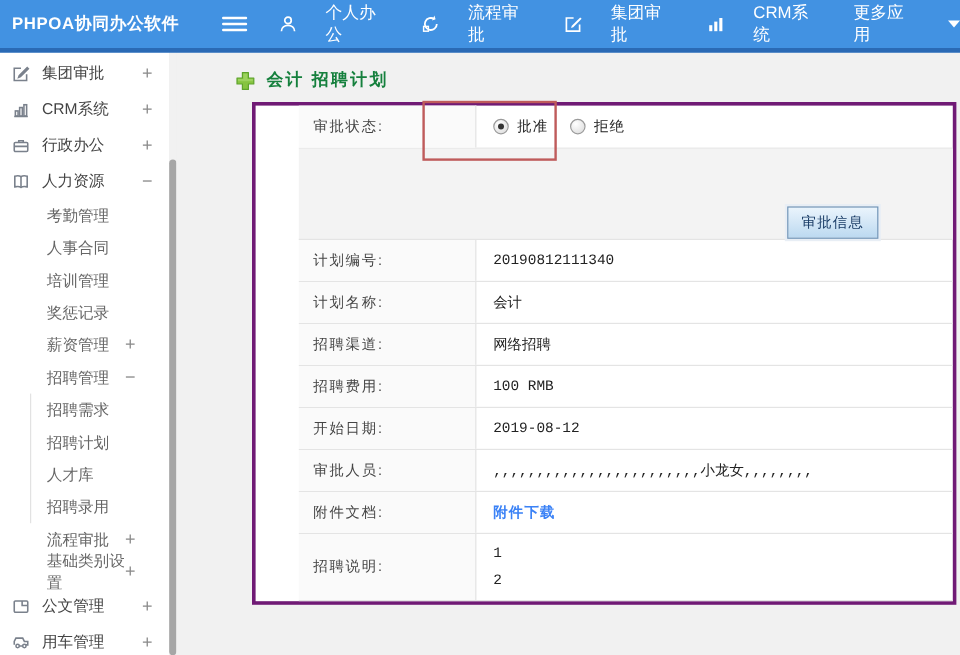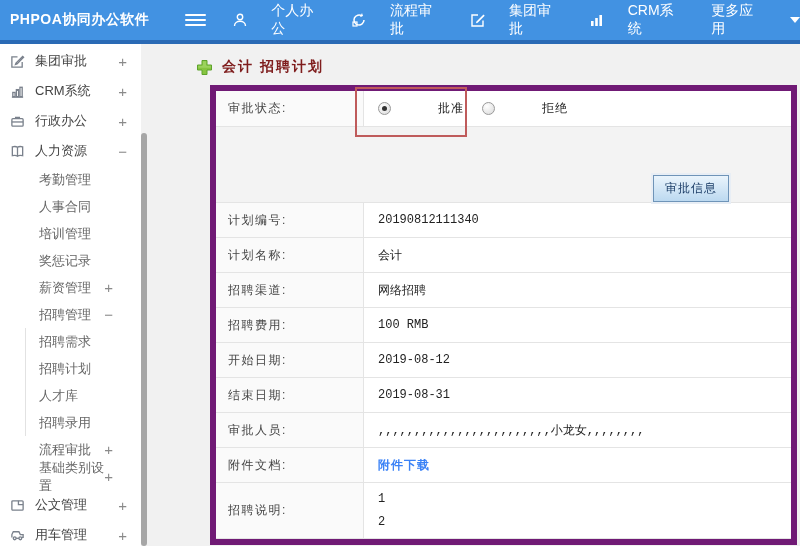--- a/index.html
+++ b/index.html
@@ -29,37 +29,37 @@
   .lvl0 .sb-ico { width:16px; height:16px; margin-right:9px; display:flex; align-items:center; }
   .lvl1 { height:27px; padding-left:39px; color:#666; }
   .sb-sub2-group { border-left:1px solid #e2e2e2; margin-left:25px; }
   .lvl2 { height:27px; padding-left:13px; color:#666; }
   .sb-toggle { margin-left:auto; padding-right:14px; color:#8a8a8a; font-size:15px; font-weight:400; }
   .lvl1 .sb-toggle { padding-right:28px; }
   .sb-ico svg { stroke:#7a818c; fill:none; stroke-width:1.4; }
 
   
   .page-title { display:flex; align-items:center; gap:9px; margin:14px 0 0 49px; }
-  .page-title-text { font-size:14px; font-weight:bold; color:#7f1d1d; letter-spacing:2px; }
-
-  .form-table { position:relative; margin:9px 3px 0 63px; background:#fff; border:6px solid #701a75; }
+  .page-title-text { font-size:14px; font-weight:bold; color:#15803d; letter-spacing:2px; }
+
+  .form-table { position:relative; margin:9px 3px 0 63px; background:#fff; border:3px solid #701a75;padding-left:36px; }
   .frow { display:flex; border-bottom:1px solid #e4e4e4; min-height:35px; }
   .frow:last-child { border-bottom:none; }
   .fl { width:148px; background:#fafafa; border-right:1px solid #e4e4e4; display:flex; align-items:center; padding-left:12px; color:#454545; font-size:12px; letter-spacing:1.5px; }
   .fv { flex:1; display:flex; align-items:center; padding-left:14px; font-family:"Liberation Mono","DejaVu Sans Mono",monospace; font-size:12px; color:#222; }
   .radio-row { min-height:36px; }
   .btn-row { background:#f3f3f3; display:flex; align-items:center; justify-content:flex-end; padding-right:62px; border-bottom:1px solid #e4e4e4; min-height:35px; }
   .desc-row .fv { flex-direction:column; align-items:flex-start; justify-content:center; gap:9px; padding:9px 0 9px 14px; }
   .desc-row { min-height:53px; }
 
   .radio-group { display:flex; align-items:center; gap:10px; }
   .radio-opt { display:flex; align-items:center; gap:7px; cursor:pointer; margin-right:8px; }
   .radio-dot { width:13px; height:13px; border-radius:50%; border:1px solid #9a9a9a; background:radial-gradient(circle at 35% 30%, #ffffff, #d9d9d9); position:relative; }
   .radio-dot.checked::after { content:""; position:absolute; left:3px; top:3px; width:5px; height:5px; border-radius:50%; background:#333; }
-  .radio-label { font-size:12px; color:#222; letter-spacing:1px;margin-left:40px; }
+  .radio-label { font-size:12px; color:#222; letter-spacing:1px; }
 
   .approve-btn { font-size:12px; font-weight:normal; color:#1a3c66; letter-spacing:1px; padding:4px 11px; border:1px solid #6f94b8; background:linear-gradient(#eaf4fc,#bcd9f0); cursor:pointer; box-shadow:0 0 0 2px #e8eef5;margin-top:48px; }
 
   .file-link { color:#3b82f6; font-weight:bold; text-decoration:none; letter-spacing:1px; cursor:pointer; }
 
   .anno-box { position:absolute; left:139px; top:-4px; width:112px; height:50px; border:2px solid #bf5b5b; pointer-events:none; }
 
   .plus-ico { display:block; }
 </style>
 </head>
@@ -283,24 +283,20 @@
       </div>
       <div class="frow">
         <div class="fl">招聘费用:</div>
         <div class="fv">100 RMB</div>
       </div>
       <div class="frow">
         <div class="fl">开始日期:</div>
         <div class="fv">2019-08-12</div>
       </div>
       <div class="frow">
-        <div class="fl">结束日期:</div>
-        <div class="fv">2019-08-31</div>
-      </div>
-      <div class="frow">
         <div class="fl">审批人员:</div>
         <div class="fv">,,,,,,,,,,,,,,,,,,,,,,,,小龙女,,,,,,,,</div>
       </div>
       <div class="frow">
         <div class="fl">附件文档:</div>
         <div class="fv">
           <a class="file-link">附件下载</a>
         </div>
       </div>
       <div class="frow desc-row">

